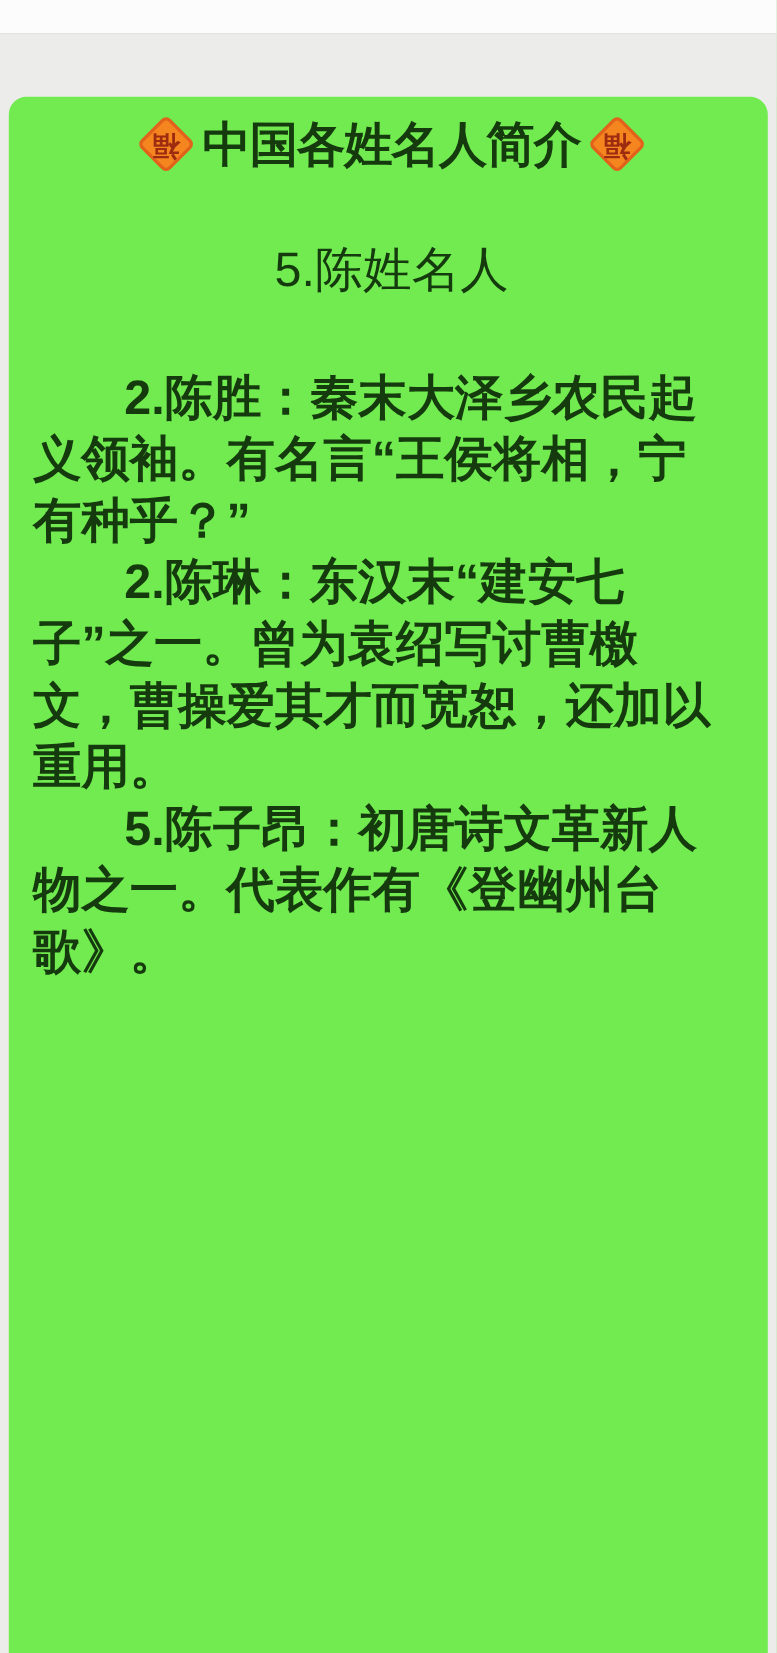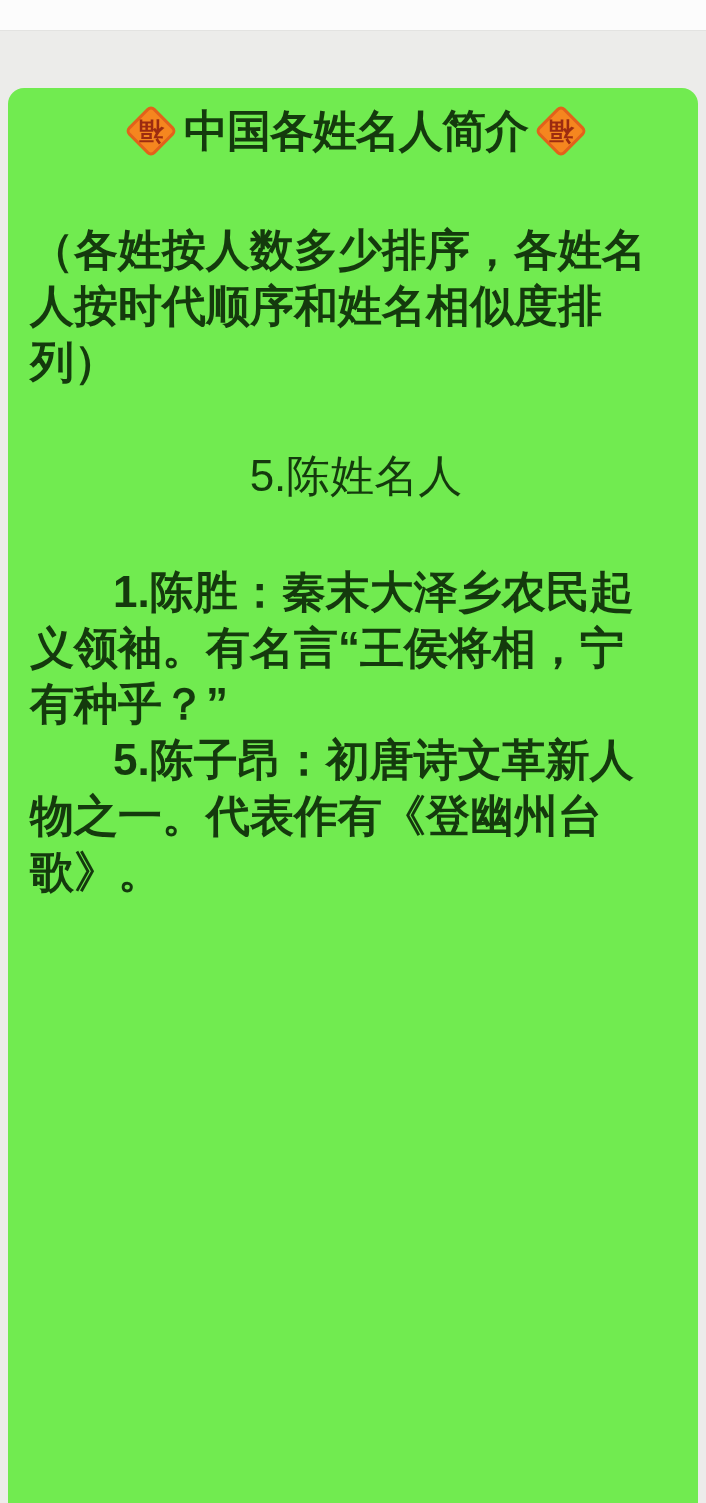--- a/index.html
+++ b/index.html
@@ -112,28 +112,29 @@
   <div class="title-row">
     <span class="fu-diamond">
       <span class="fu-glyph">福</span>
     </span>
     <h1>中国各姓名人简介</h1>
     <span class="fu-diamond">
       <span class="fu-glyph">福</span>
     </span>
   </div>
 
-  <p class="intro">（各姓按人数多少排序，各姓名
-人按时代顺序和姓名相似度排
-列）</p>
 
   <h2 class="section-heading">5.陈姓名人</h2>
 
   <div class="people">
-    <p>1.陈胜：秦末大泽乡农民起
+    <p>2.陈胜：秦末大泽乡农民起
 义领袖。有名言“王侯将相，宁
 有种乎？”</p>
+    <p>2.陈琳：东汉末“建安七
+子”之一。曾为袁绍写讨曹檄
+文，曹操爱其才而宽恕，还加以
+重用。</p>
     <p>5.陈子昂：初唐诗文革新人
 物之一。代表作有《登幽州台
 歌》。</p>
   </div>
 
 </article>
 
 </body></html>

